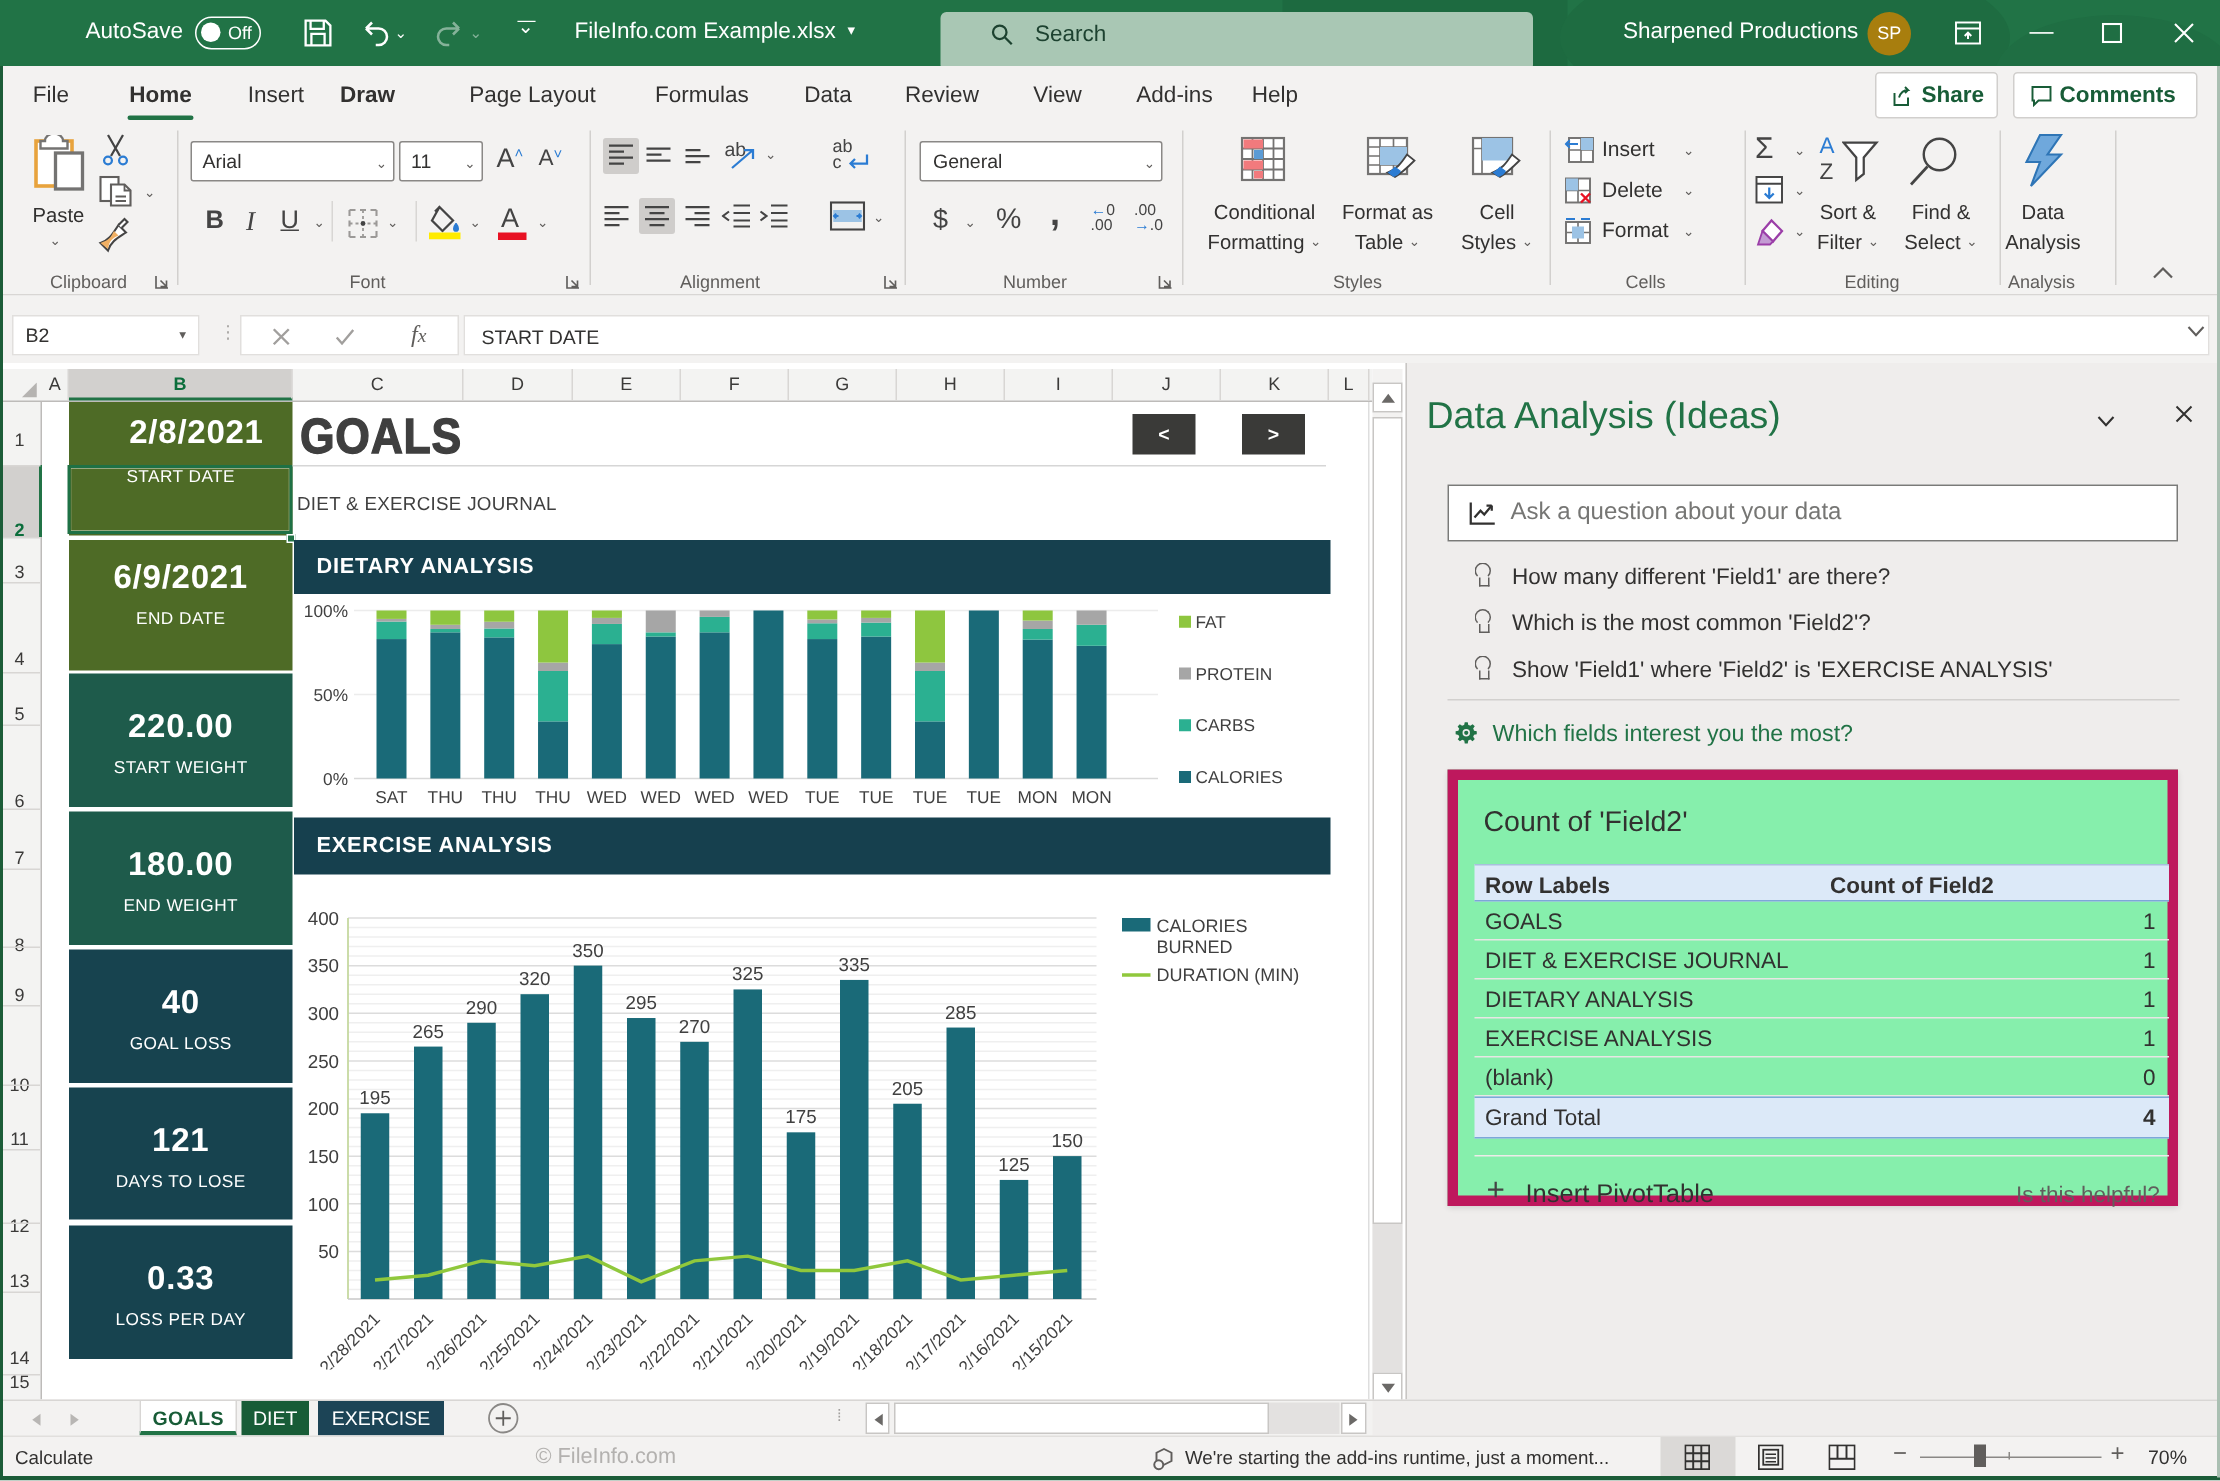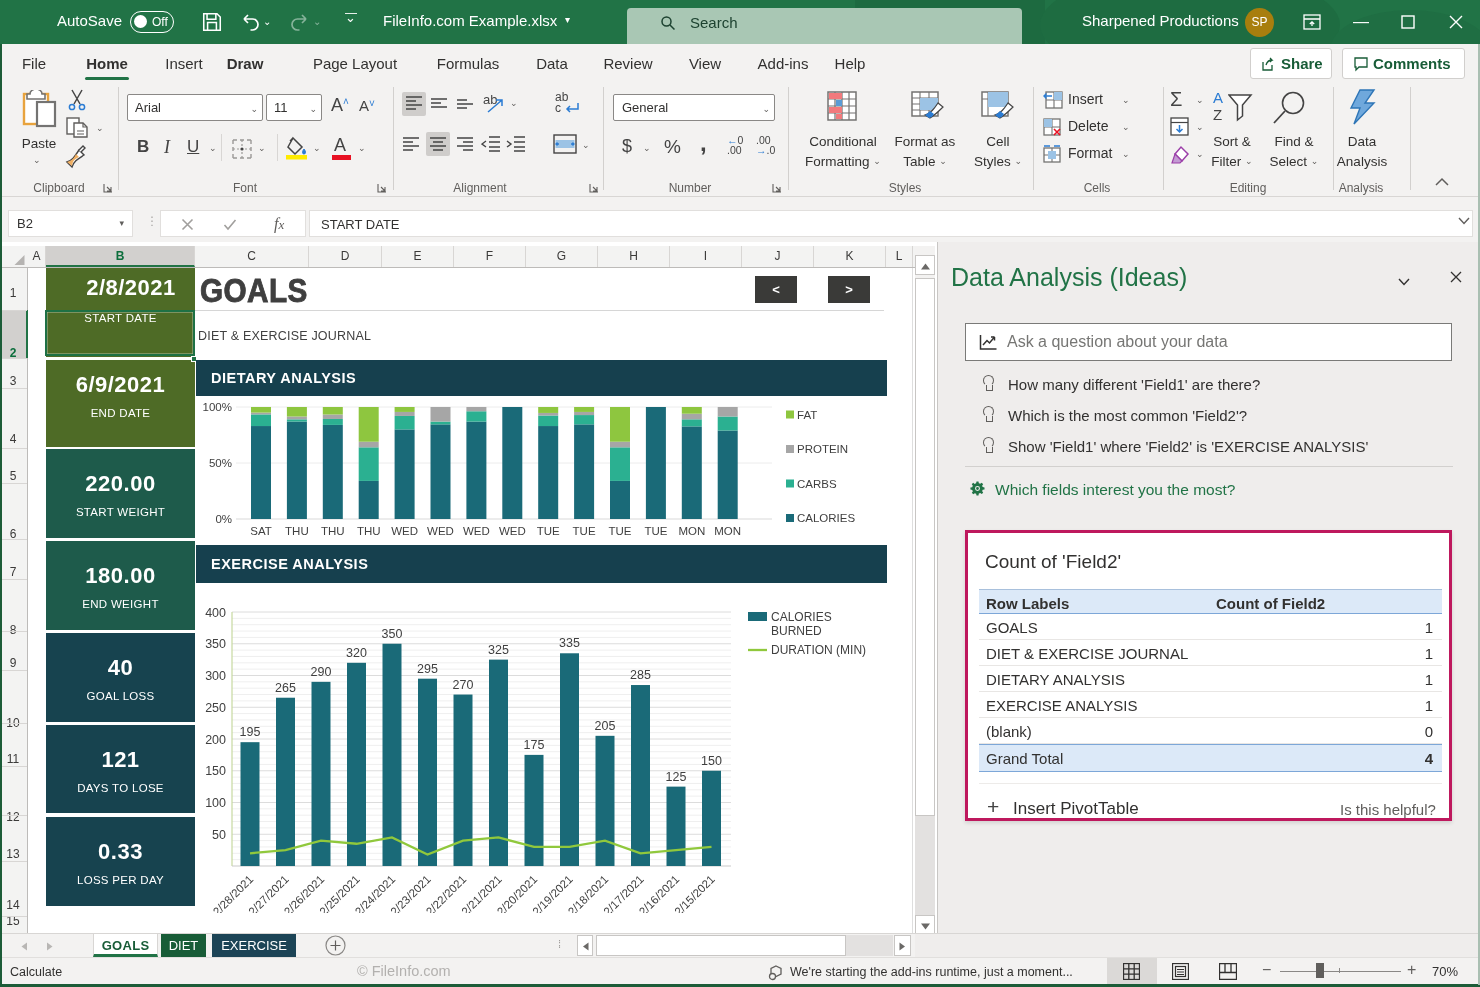--- a/index.html
+++ b/index.html
@@ -731,21 +731,21 @@
       </div>
   <div class="bulbrow" style="top:194px;">
         <span class="q">Show 'Field1' where 'Field2' is 'EXERCISE ANALYSIS'</span>
       </div>
   <div class="abs" style="left:27px; top:224px; width:488px; height:1px; background:#d2d0ce;"></div>
   <svg class="abs" style="left:31px; top:238px;" width="17" height="17" viewBox="0 0 24 24">
         <path fill="#217346" d="M12 8.5 a3.5 3.5 0 1 0 0 7 a3.5 3.5 0 0 0 0 -7 m0 1.5 a2 2 0 1 1 0 4 a2 2 0 0 1 0 -4 M10.6 2 h2.8 l0.5 2.6 a7.6 7.6 0 0 1 1.9 0.8 l2.2-1.5 2 2 -1.5 2.2 a7.6 7.6 0 0 1 0.8 1.9 l2.6 0.5 v2.8 l-2.6 0.5 a7.6 7.6 0 0 1 -0.8 1.9 l1.5 2.2 -2 2 -2.2-1.5 a7.6 7.6 0 0 1 -1.9 0.8 L13.4 22 h-2.8 l-0.5-2.6 a7.6 7.6 0 0 1 -1.9-0.8 l-2.2 1.5 -2-2 1.5-2.2 a7.6 7.6 0 0 1 -0.8-1.9 L2 13.4 v-2.8 l2.6-0.5 a7.6 7.6 0 0 1 0.8-1.9 L3.9 6 l2-2 2.2 1.5 a7.6 7.6 0 0 1 1.9-0.8 z"></path>
       </svg>
   <div class="abs" style="left:57px; top:239px; font-size:15.5px; color:#217346;">Which fields interest you the most?</div>
 
-  <div class="abs" style="left:27px; top:288px; width:487px; height:291px; background:#ffffff; border:3px solid #be185d; box-shadow:0 1.5px 4px rgba(0,0,0,0.12);">
+  <div class="abs" style="left:27px; top:271px; width:487px; height:291px; background:#86efac; border:7px solid #be185d; box-shadow:0 1.5px 4px rgba(0,0,0,0.12);">
     <div class="abs" style="left:17px; top:18px; font-size:19px; color:#323130;">Count of 'Field2'</div>
     <div class="ptrow phead" style="top:56px;">
           <span class="pl" style="font-weight:bold;">Row Labels</span>
           <span class="pm" style="font-weight:bold;">Count of Field2</span>
         </div>
     <div class="ptrow" style="top:81px;">
           <span class="pl">GOALS</span>
           <span class="pr">1</span>
         </div>
     <div class="ptrow" style="top:107px;">

